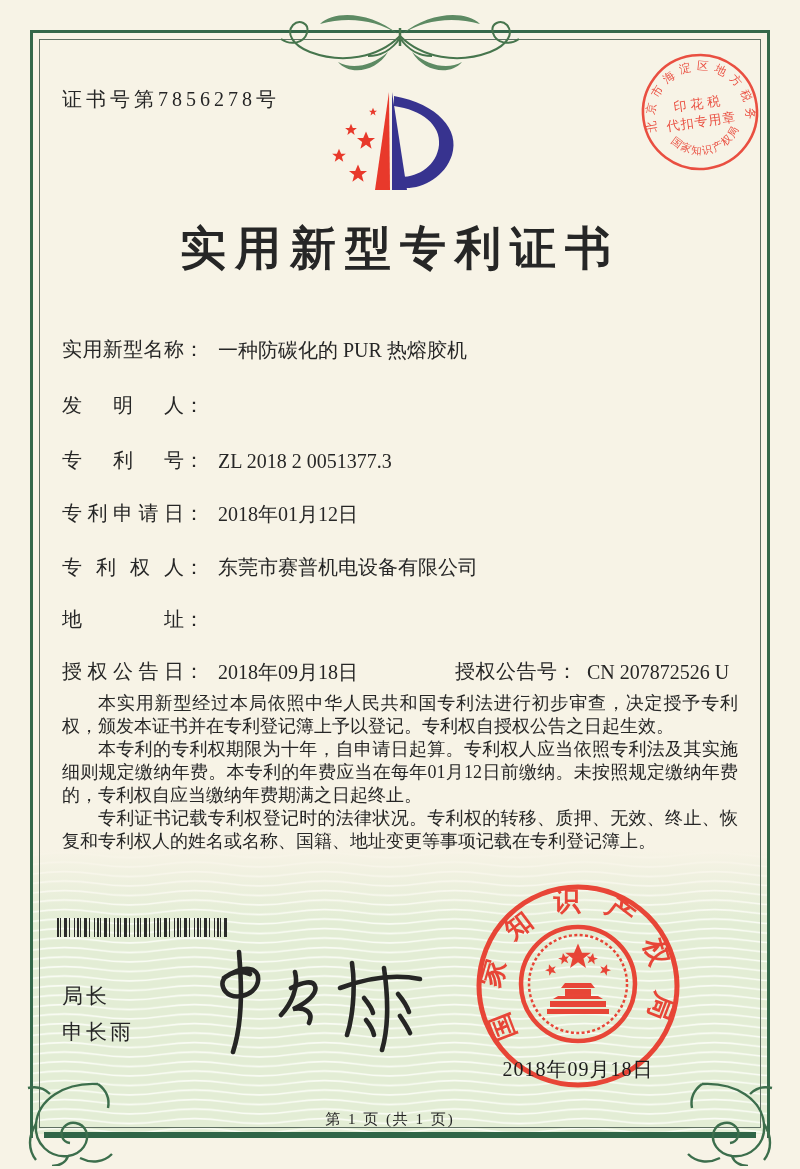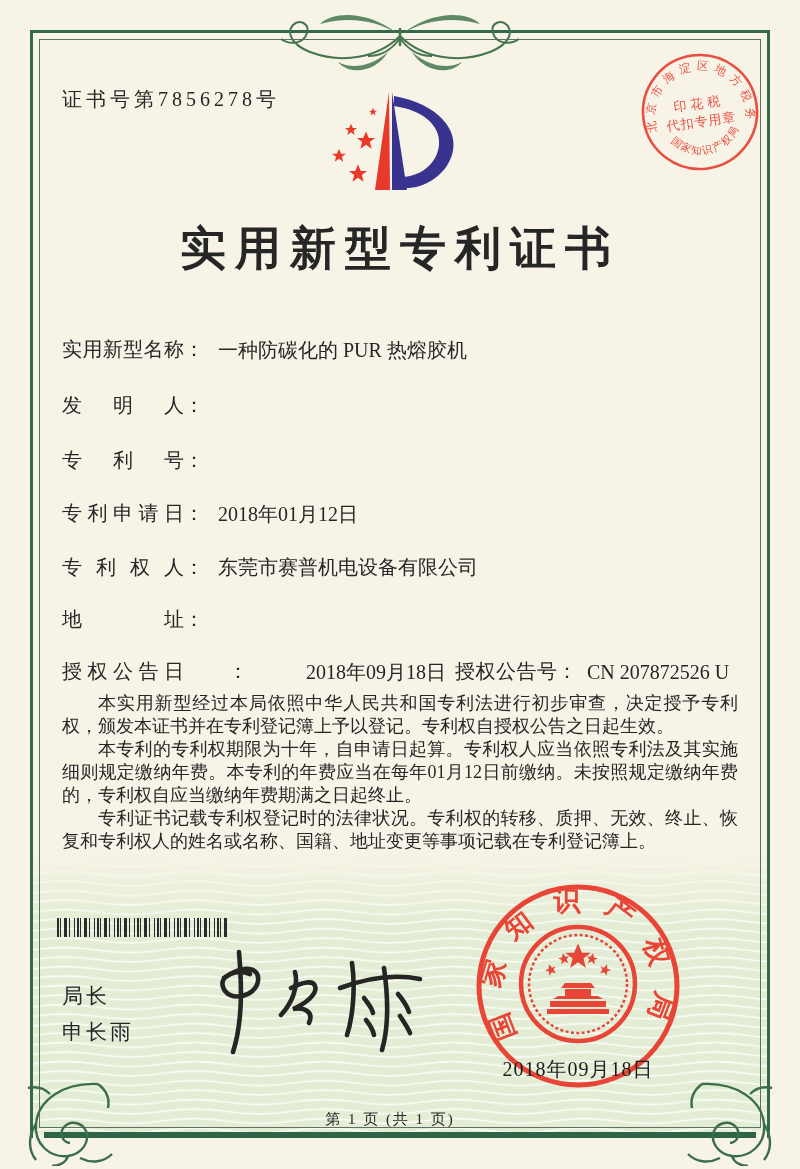--- a/index.html
+++ b/index.html
@@ -147,36 +147,37 @@
       <span class="fcolon">：</span>
     <span class="fvalue">一种防碳化的 PUR 热熔胶机</span>
   </div>
   <div class="abs frow" style="top:392px;">
     <span class="flabel">发明人</span>
       <span class="fcolon">：</span>
   </div>
   <div class="abs frow" style="top:447px;">
     <span class="flabel">专利号</span>
       <span class="fcolon">：</span>
+    <span class="fvalue">ZL 2018 2 0051377.3</span>
   </div>
   <div class="abs frow" style="top:500px;">
     <span class="flabel">专利申请日</span>
       <span class="fcolon">：</span>
     <span class="fvalue">2018年01月12日</span>
   </div>
   <div class="abs frow" style="top:553px;align-items:flex-end;">
     <span class="flabel">专利权人</span>
       <span class="fcolon">：</span>
     <span class="fvalue">东莞市赛普机电设备有限公司</span>
   </div>
   <div class="abs frow" style="top:606px;">
     <span class="flabel">地址</span>
       <span class="fcolon">：</span>
   </div>
-  <div class="abs frow" style="top:658px;gap:44px;">
+  <div class="abs frow" style="top:658px;">
     <span class="flabel">授权公告日</span>
       <span class="fcolon">：</span>
     <span class="fvalue">2018年09月18日</span>
   </div>
   <div class="abs frow" style="left:455px;top:658px;width:300px;">
     <span class="flabel2">授权公告号</span>
       <span class="fcolon">：</span>
     <span class="fvalue" style="width:190px;margin-left:10px;">CN 207872526 U</span>
   </div>
 

